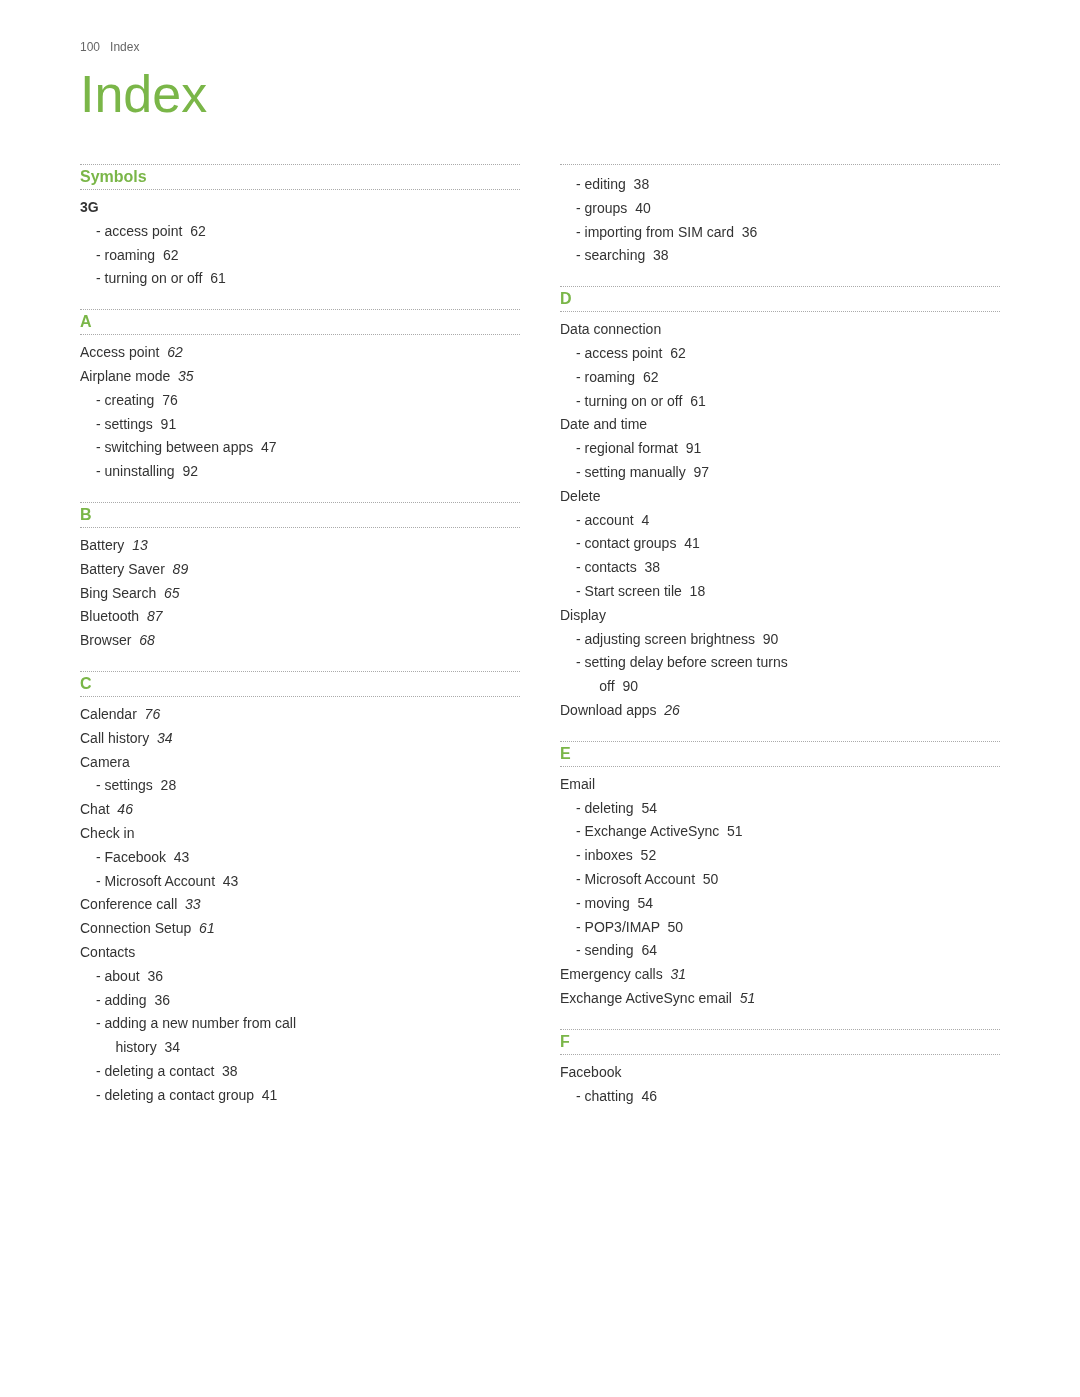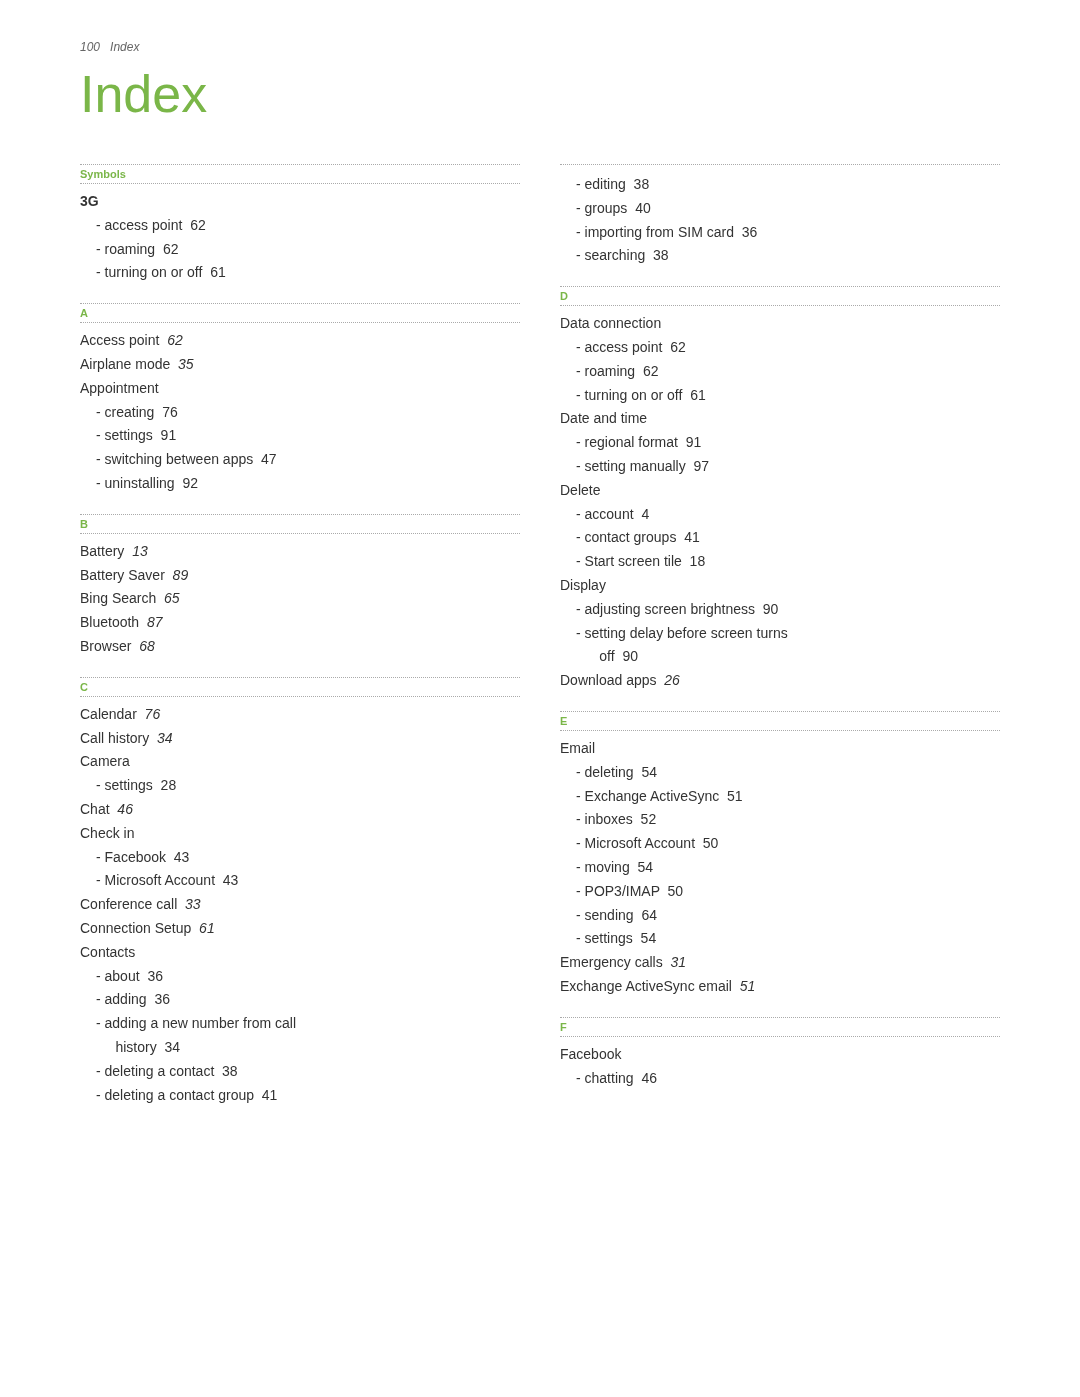--- a/index.html
+++ b/index.html
@@ -9,41 +9,40 @@
       font-size: 14px;
       color: #333;
       width: 1080px;
       min-height: 1397px;
       padding: 40px 80px;
     }
     .page-num {
       font-size: 12px;
       color: #666;
       margin-bottom: 10px;
-      font-style: italic;
     }
     h1.index-title {
       font-size: 52px;
       font-weight: 300;
       color: #7ab648;
       margin-bottom: 40px;
     }
     .two-col {
       display: flex;
       gap: 40px;
     }
     .col {
       flex: 1;
     }
     .section {
       margin-bottom: 18px;
     }
     .section-header {
       color: #7ab648;
-      font-size: 11px;
+      font-size: 16px;
       font-weight: bold;
       border-top: 1px dotted #aaa;
       border-bottom: 1px dotted #aaa;
       padding: 3px 0;
       margin-bottom: 6px;
     }
     .entry {
       line-height: 1.7;
     }
     .entry .term {
@@ -80,21 +79,20 @@
       <div class="entry"><span class="term">3G</span></div>
       <div class="sub-entry">- access point &nbsp;<span class="pagenum">62</span></div>
       <div class="sub-entry">- roaming &nbsp;<span class="pagenum">62</span></div>
       <div class="sub-entry">- turning on or off &nbsp;<span class="pagenum">61</span></div>
     </div>
 
     <div class="section">
       <div class="section-header">A</div>
       <div class="entry">Access point &nbsp;<span class="pagenum">62</span></div>
       <div class="entry">Airplane mode &nbsp;<span class="pagenum">35</span></div>
-      <div class="entry">Appointment</div>
       <div class="sub-entry">- creating &nbsp;<span class="pagenum">76</span></div>
       <div class="sub-entry">- settings &nbsp;<span class="pagenum">91</span></div>
       <div class="sub-entry">- switching between apps &nbsp;<span class="pagenum">47</span></div>
       <div class="sub-entry">- uninstalling &nbsp;<span class="pagenum">92</span></div>
     </div>
 
     <div class="section">
       <div class="section-header">B</div>
       <div class="entry">Battery &nbsp;<span class="pagenum">13</span></div>
       <div class="entry">Battery Saver &nbsp;<span class="pagenum">89</span></div>
@@ -141,38 +139,38 @@
       <div class="entry">Data connection</div>
       <div class="sub-entry">- access point &nbsp;<span class="pagenum">62</span></div>
       <div class="sub-entry">- roaming &nbsp;<span class="pagenum">62</span></div>
       <div class="sub-entry">- turning on or off &nbsp;<span class="pagenum">61</span></div>
       <div class="entry">Date and time</div>
       <div class="sub-entry">- regional format &nbsp;<span class="pagenum">91</span></div>
       <div class="sub-entry">- setting manually &nbsp;<span class="pagenum">97</span></div>
       <div class="entry">Delete</div>
       <div class="sub-entry">- account &nbsp;<span class="pagenum">4</span></div>
       <div class="sub-entry">- contact groups &nbsp;<span class="pagenum">41</span></div>
+      <div class="sub-entry">- contacts &nbsp;<span class="pagenum">38</span></div>
       <div class="sub-entry">- Start screen tile &nbsp;<span class="pagenum">18</span></div>
       <div class="entry">Display</div>
       <div class="sub-entry">- adjusting screen brightness &nbsp;<span class="pagenum">90</span></div>
       <div class="sub-entry">- setting delay before screen turns<br>&nbsp;&nbsp;&nbsp;&nbsp;&nbsp;&nbsp;off &nbsp;<span class="pagenum">90</span></div>
       <div class="entry">Download apps &nbsp;<span class="pagenum">26</span></div>
     </div>
 
     <div class="section">
       <div class="section-header">E</div>
       <div class="entry">Email</div>
       <div class="sub-entry">- deleting &nbsp;<span class="pagenum">54</span></div>
       <div class="sub-entry">- Exchange ActiveSync &nbsp;<span class="pagenum">51</span></div>
       <div class="sub-entry">- inboxes &nbsp;<span class="pagenum">52</span></div>
       <div class="sub-entry">- Microsoft Account &nbsp;<span class="pagenum">50</span></div>
       <div class="sub-entry">- moving &nbsp;<span class="pagenum">54</span></div>
       <div class="sub-entry">- POP3/IMAP &nbsp;<span class="pagenum">50</span></div>
       <div class="sub-entry">- sending &nbsp;<span class="pagenum">64</span></div>
-      <div class="sub-entry">- settings &nbsp;<span class="pagenum">54</span></div>
       <div class="entry">Emergency calls &nbsp;<span class="pagenum">31</span></div>
       <div class="entry">Exchange ActiveSync email &nbsp;<span class="pagenum">51</span></div>
     </div>
 
     <div class="section">
       <div class="section-header">F</div>
       <div class="entry">Facebook</div>
       <div class="sub-entry">- chatting &nbsp;<span class="pagenum">46</span></div>
     </div>
 

